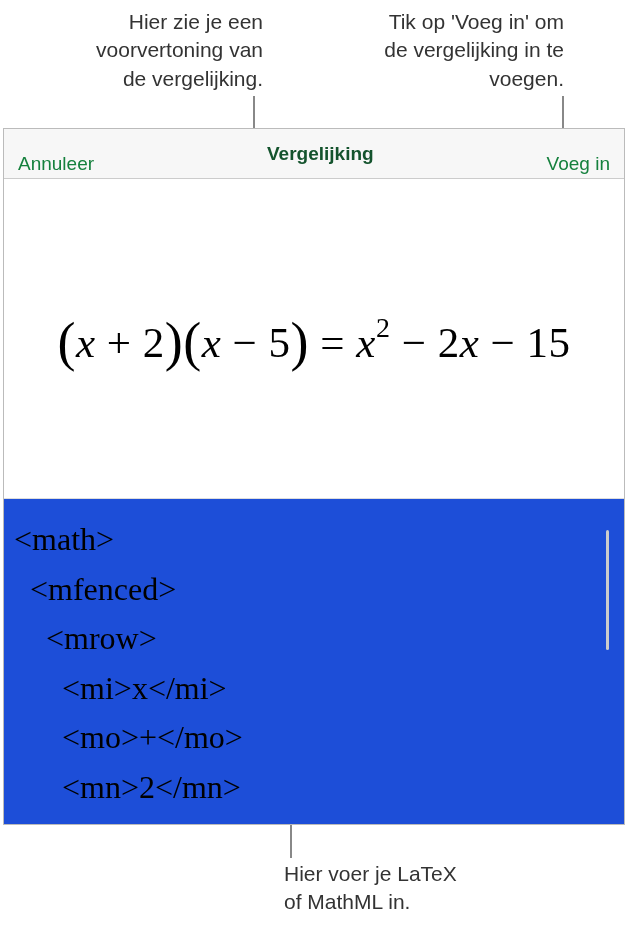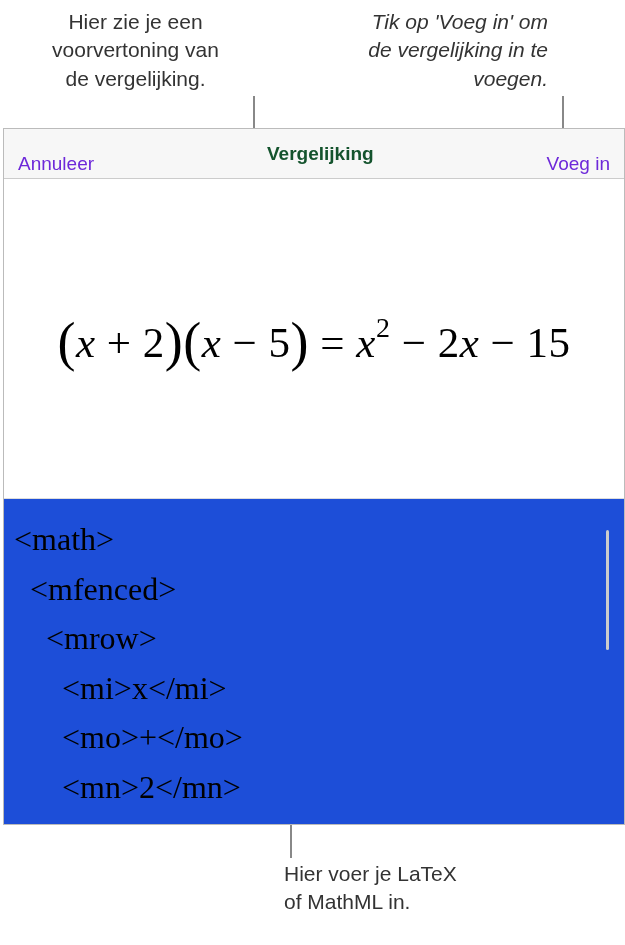--- a/index.html
+++ b/index.html
@@ -39,21 +39,21 @@
     .header {
       height: 50px;
       background: #f7f7f7;
       border-bottom: 1px solid #ccc;
       display: flex;
       align-items: center;
       justify-content: space-between;
       padding: 0 14px;
     }
     .header-btn {
-      color: #6d28d9;
+      color: #15803d;
       font-size: 19px;
       cursor: pointer;
       margin-top: 20px;
     }
     .header-title {
       font-size: 19px;
       font-weight: 600;
       color: #14532d;
     }
     .preview {
@@ -103,24 +103,24 @@
       top: 24px;
       width: 3px;
       height: 120px;
       background: #ccc;
       border-radius: 2px;
     }
   </style>
 </head>
 <body>
 
-<div class="callout" style="top:8px; left:28px; width:215px;text-align:center;">Hier zie je een<br>voorvertoning van<br>de vergelijking.</div>
+<div class="callout" style="top:8px; left:48px; width:215px;">Hier zie je een<br>voorvertoning van<br>de vergelijking.</div>
 <div class="callout-line" style="left:253px; top:96px; width:2px; height:200px;"></div>
 
-<div class="callout" style="top:8px; left:348px; width:200px;font-style:italic;">Tik op 'Voeg in' om<br>de vergelijking in te<br>voegen.</div>
+<div class="callout" style="top:8px; left:364px; width:200px;">Tik op 'Voeg in' om<br>de vergelijking in te<br>voegen.</div>
 <div class="callout-line" style="left:562px; top:96px; width:2px; height:44px;"></div>
 
 <div class="callout" style="top:860px; left:284px; width:250px; text-align:left;">Hier voer je LaTeX<br>of MathML in.</div>
 <div class="callout-line" style="left:290px; top:758px; width:2px; height:100px;"></div>
 
 <div class="panel">
   <div class="header">
     <span class="header-btn">Annuleer</span>
     <span class="header-title">Vergelijking</span>
     <span class="header-btn">Voeg in</span>

